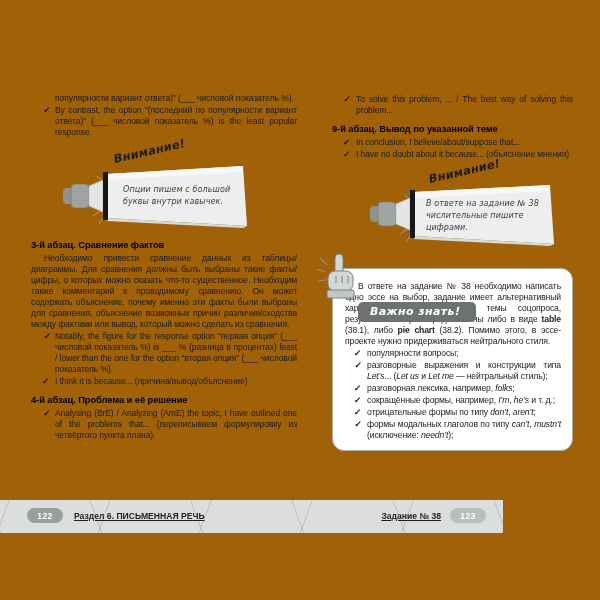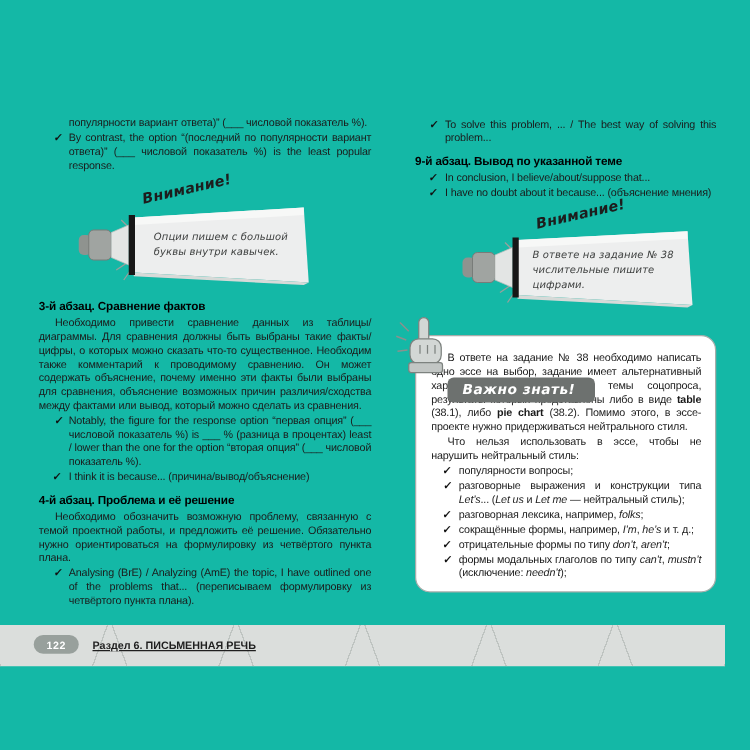--- a/index.html
+++ b/index.html
@@ -1,16 +1,16 @@
 <!DOCTYPE html>
 <html><head>
 <meta charset="utf-8">
 <style>
   html,body{margin:0;padding:0;background:#fff;}
-  .canvas{position:relative;width:600px;height:600px;background:#14b8a6;overflow:hidden;
+  .canvas{position:relative;width:600px;height:600px;background:#a16207;overflow:hidden;
           font-family:"Liberation Sans",sans-serif;color:#1b1b1b;}
   .col{position:absolute;font-size:8.6px;line-height:11px;letter-spacing:-0.12px;text-align:justify;}
   .left-col{left:31px;top:93px;width:266px;}
   .right-col{left:332px;top:93px;width:241px;}
   .cont-para{margin:0 0 1px 24px;}
   h3{font-size:9.4px;margin:7px 0 3px 0;font-weight:bold;color:#000;letter-spacing:-0.1px;text-align:left;}
   p{margin:0;}
   .ind{text-indent:13px;}
   .check{display:flex;margin:1px 0 1px 11px;}
   .tick{flex:0 0 13px;font-weight:bold;color:#111;transform:skewX(-6deg);}
@@ -25,21 +25,21 @@
   
   .box-wrap{position:relative;margin-top:20px;}
   .imp-box{border:1px solid #a7adaa;border-radius:12px;padding:12px 11px 8px 12px;background:#fff;}
   .vz-badge{position:absolute;top:-10px;left:26px;background:#6d716f;color:#fff;
             font:italic 700 11px "DejaVu Sans",sans-serif;padding:3px 16px 4px 12px;border-radius:5px;
             letter-spacing:.4px;z-index:2;margin-top:44px;}
   .fist{position:absolute;left:-16px;top:-16px;z-index:3;}
   .bcheck{display:flex;margin:0 0 1px 9px;}
   .boxp{margin:0 0 1px 0;}
   
-  .footer{position:absolute;left:0;top:500px;width:580px;height:33px;background:#dbdedc;
+  .footer{position:absolute;left:0;top:500px;width:503px;height:33px;background:#dbdedc;
           background-image:
             repeating-linear-gradient(70deg, rgba(156,164,160,.45) 0 1px, transparent 1px 95px),
             repeating-linear-gradient(-70deg, rgba(156,164,160,.45) 0 1px, transparent 1px 95px);}
   .f-left{position:absolute;left:27px;top:8px;display:flex;align-items:center;gap:11px;}
   .f-right{position:absolute;right:17px;top:8px;display:flex;align-items:center;gap:9px;}
   .pill{min-width:30px;height:15px;border-radius:8px;color:#fff;font-weight:bold;font-size:8.5px;
         display:flex;align-items:center;justify-content:center;letter-spacing:.5px;padding:0 3px;}
   .pill-dark{background:#98a09c;}
   .pill-light{background:#b7bfba;}
   .f-label{font-size:8.6px;font-weight:bold;color:#1f1f1f;letter-spacing:0;text-decoration:underline;}
@@ -84,21 +84,20 @@
     <div class="check">
       <span class="tick">✓</span>
       <span class="ctext">Notably, the figure for the response option “первая опция” (___ числовой показатель %) is ___ % (разница в процентах) least / lower than the one for the option “вторая опция” (___ числовой показатель %).</span>
     </div>
     <div class="check">
       <span class="tick">✓</span>
       <span class="ctext">I think it is because... (причина/вывод/объяснение)</span>
     </div>
 
     <h3>4-й абзац. Проблема и её решение</h3>
-    <p class="ind">Необходимо обозначить возможную проблему, связанную с темой проектной работы, и предложить её решение. Обязательно нужно ориентироваться на формулировку из четвёртого пункта плана.</p>
     <div class="check">
       <span class="tick">✓</span>
       <span class="ctext">Analysing (BrE) / Analyzing (AmE) the topic, I have outlined one of the problems that... (переписываем формулировку из четвёртого пункта плана).</span>
     </div>
   </div>
 
   <div class="col right-col">
     <div class="check">
       <span class="tick">✓</span>
       <span class="ctext">To solve this problem, ... / The best way of solving this problem...</span>
@@ -146,21 +145,20 @@
         <rect x="19" y="2" width="8" height="24" rx="4" fill="#d3d7d5" stroke="#7d827f" stroke-width="1"></rect>
         <rect x="12" y="19" width="25" height="20" rx="7" fill="#d3d7d5" stroke="#7d827f" stroke-width="1"></rect>
         <line x1="20" y1="24" x2="20" y2="31" stroke="#7d827f" stroke-width="1"></line>
         <line x1="26" y1="24" x2="26" y2="31" stroke="#7d827f" stroke-width="1"></line>
         <line x1="32" y1="24" x2="32" y2="31" stroke="#7d827f" stroke-width="1"></line>
         <rect x="11" y="38" width="27" height="8" rx="2" fill="#c2c6c4" stroke="#7d827f" stroke-width="1"></rect>
       </svg>
       <span class="vz-badge">Важно знать!</span>
       <div class="imp-box">
         <p class="ind boxp">В ответе на задание № 38 необходимо написать одно эссе на выбор, задание имеет альтернативный характер, ведь даются две темы соцопроса, результаты которых представлены либо в виде <b>table</b> (38.1), либо <b>pie chart</b> (38.2). Помимо этого, в эссе-проекте нужно придерживаться нейтрального стиля.</p>
-        <p class="ind boxp">Что нельзя использовать в эссе, чтобы не нарушить нейтральный стиль:</p>
         <div class="bcheck">
           <span class="tick">✓</span>
           <span class="ctext">популярности вопросы;</span>
         </div>
         <div class="bcheck">
           <span class="tick">✓</span>
           <span class="ctext">разговорные выражения и конструкции типа <i>Let’s</i>... (<i>Let us</i> и <i>Let me</i> — нейтральный стиль);</span>
         </div>
         <div class="bcheck">
           <span class="tick">✓</span>
@@ -180,15 +178,19 @@
         </div>
       </div>
     </div>
   </div>
 
   <div class="footer">
     <div class="f-left">
       <span class="pill pill-dark">122</span>
       <span class="f-label">Раздел 6. ПИСЬМЕННАЯ РЕЧЬ</span>
     </div>
+    <div class="f-right">
+      <span class="f-label">Задание № 38</span>
+      <span class="pill pill-light">123</span>
+    </div>
   </div>
 
 </div>
 
 </body></html>

